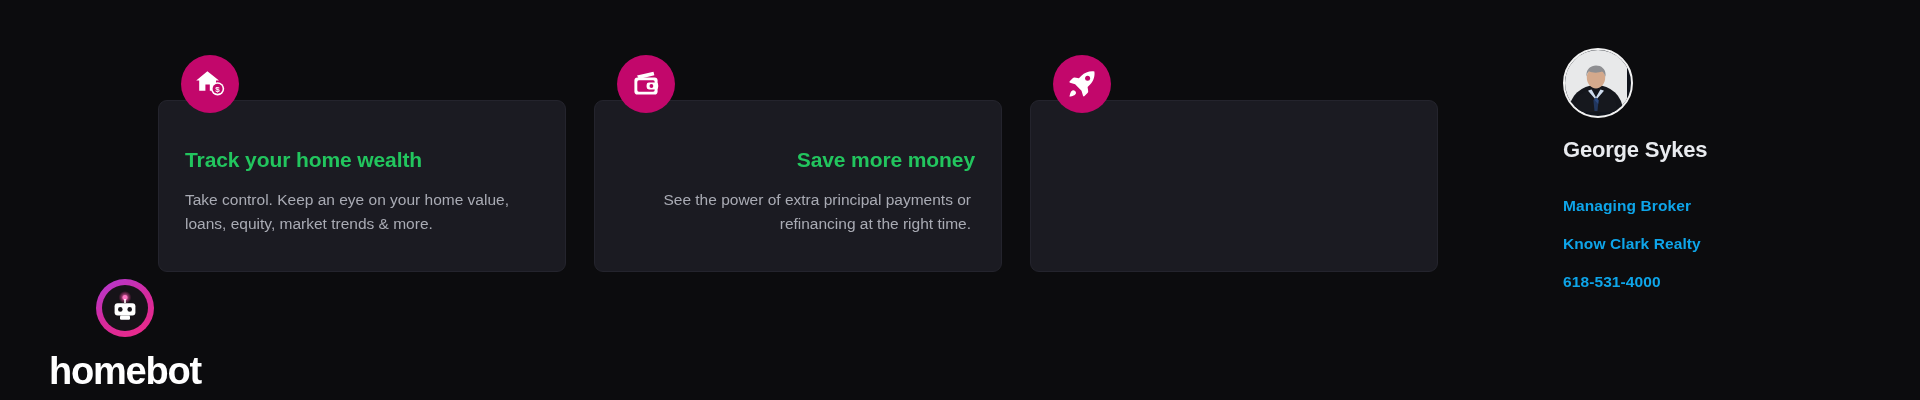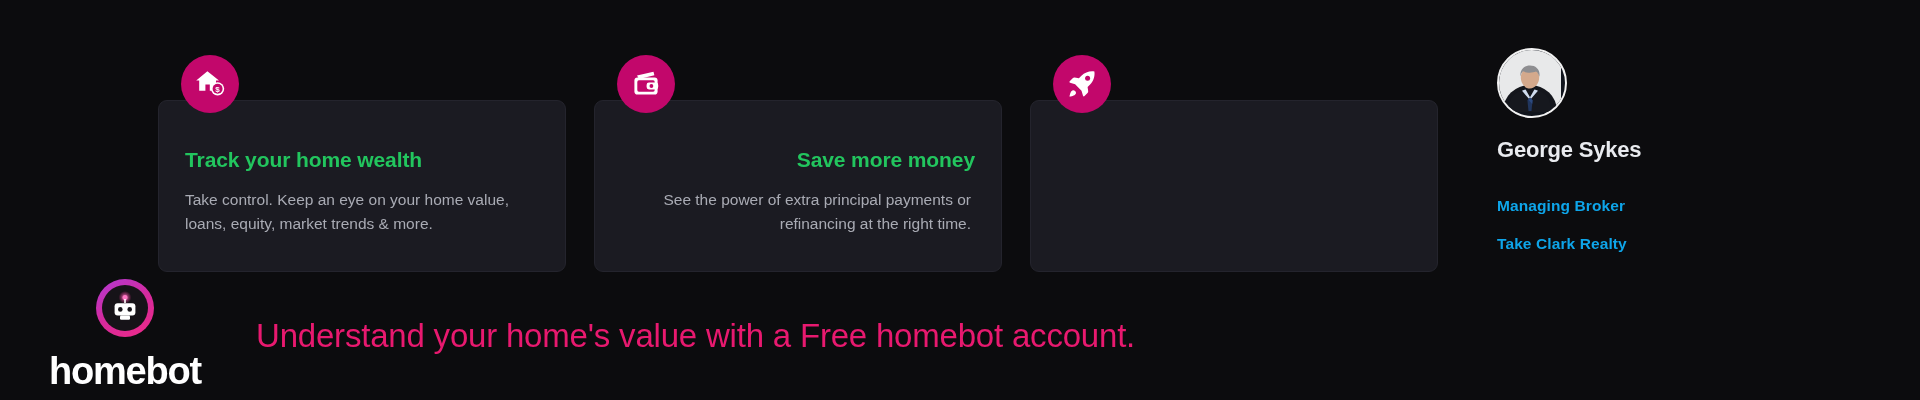--- a/index.html
+++ b/index.html
@@ -70,21 +70,21 @@
     font-size: 15.5px;
     color: #a9abb4;
     line-height: 1.54;
     margin: 0;
     max-width: 350px;
   }
 
   
   .agent {
     position: absolute;
-    left: 1497px;
+    left: 1563px;
     top: 48px;
     width: 300px;
   }
   .agent-avatar {
     width: 66px;
     height: 66px;
     border-radius: 50%;
     border: 2px solid #f2f2f2;
     overflow: hidden;
     background: #10141c;
@@ -212,21 +212,22 @@
         <path d="M31 18c5.4 0 9.2 4.1 9.2 9.6 0 5.9-4.1 11-9.2 11s-9.2-5.1-9.2-11c0-5.5 3.8-9.6 9.2-9.6z" fill="#d4a98c"></path>
         <path d="M21.4 25c0-6 4.3-9.6 9.6-9.6 5.3 0 9.6 3.3 9.6 9.1 0 1-.2 1.7-.4 2.3-.5-2.6-1.6-4.5-3.2-5.3-3.4 1.5-9.6 1.6-12.9-.3-1.4 1-2.2 2.8-2.4 5.2-.2-.4-.3-.9-.3-1.4z" fill="#8e8e91"></path>
         <path d="M22.5 40.6 31 46.5l8.5-5.9c6.6 2.2 11 7.2 11.8 13.6l.4 7.8H10.3l.4-7.8c.8-6.4 5.2-11.4 11.8-13.6z" fill="#16181e"></path>
         <path d="M26.6 39.6 31 47.2l4.4-7.6c1.3.3 2.5.7 3.6 1.2L31 50.1l-8-9.3c1.1-.5 2.3-.9 3.6-1.2z" fill="#cfdced"></path>
         <path d="M31 47.6l2.6 2.6-1.1 10.8h-3l-1.1-10.8z" fill="#21365e"></path>
         <path d="M31 47.6l2.6 2.6-.4 3.9-3.9-4.4z" fill="#2c4a80"></path>
       </svg>
     </div>
     <div class="agent-name">George Sykes</div>
     <div class="agent-line first">Managing Broker</div>
-    <div class="agent-line">Take Clark Realty</div>
+    <div class="agent-line">Know Clark Realty</div>
+    <div class="agent-line">618-531-4000</div>
   </div>
 
   <div class="footer">
     <div class="brand">
       <div class="brand-mark">
         <div class="brand-mark-inner">
           <svg width="34" height="34" viewBox="0 0 34 34" aria-hidden="true">
             <defs>
               <radialGradient id="glow" cx="50%" cy="50%" r="50%">
                 <stop offset="0%" stop-color="#ff8ad0" stop-opacity="1"></stop>
@@ -238,16 +239,15 @@
             <rect x="16.2" y="8" width="1.6" height="4" fill="#ffffff"></rect>
             <rect x="6.6" y="12.2" width="20.8" height="12.4" rx="3" fill="#ffffff"></rect>
             <circle cx="12.3" cy="18.4" r="2.3" fill="#161318"></circle>
             <circle cx="21.7" cy="18.4" r="2.3" fill="#161318"></circle>
             <rect x="12" y="24.6" width="10" height="4.2" rx="1.2" fill="#ffffff"></rect>
           </svg>
         </div>
       </div>
       <div class="brand-word">homebot</div>
     </div>
-    <div class="cta">Understand your home's value with a Free homebot account.</div>
   </div>
 
 </div>
 
 </body></html>

